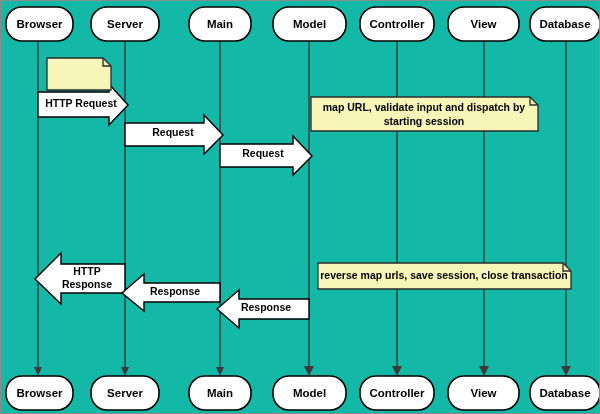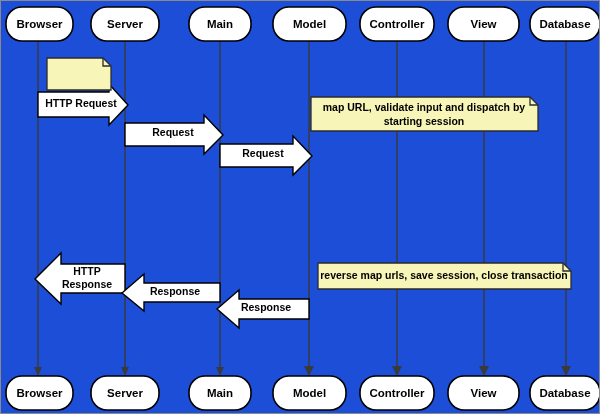--- a/index.html
+++ b/index.html
@@ -4,21 +4,21 @@
 <style>
   html, body {
     margin: 0;
     padding: 0;
     background: #ffffff;
   }
   #diagram-root {
     position: relative;
     width: 600px;
     height: 414px;
-    background: #1d4ed8;
+    background: #14b8a6;
     border: 1px solid #8a8a8a;
     box-sizing: border-box;
     overflow: hidden;
     font-family: "Liberation Sans", sans-serif;
   }
   #diagram-svg {
     position: absolute;
     left: 0;
     top: 0;
     width: 600px;

